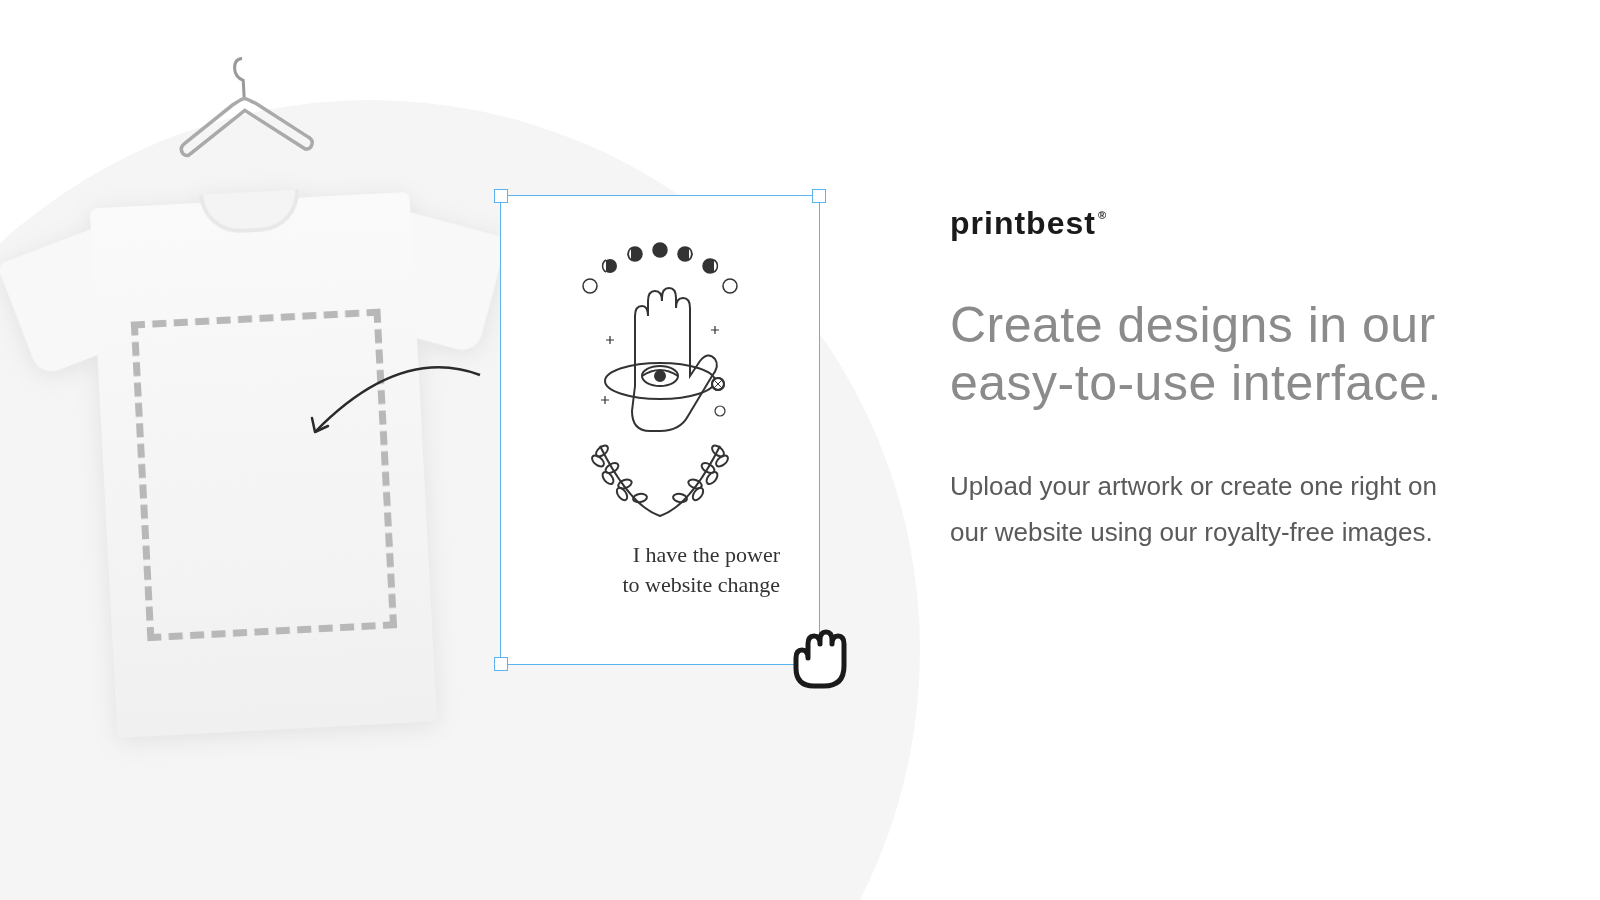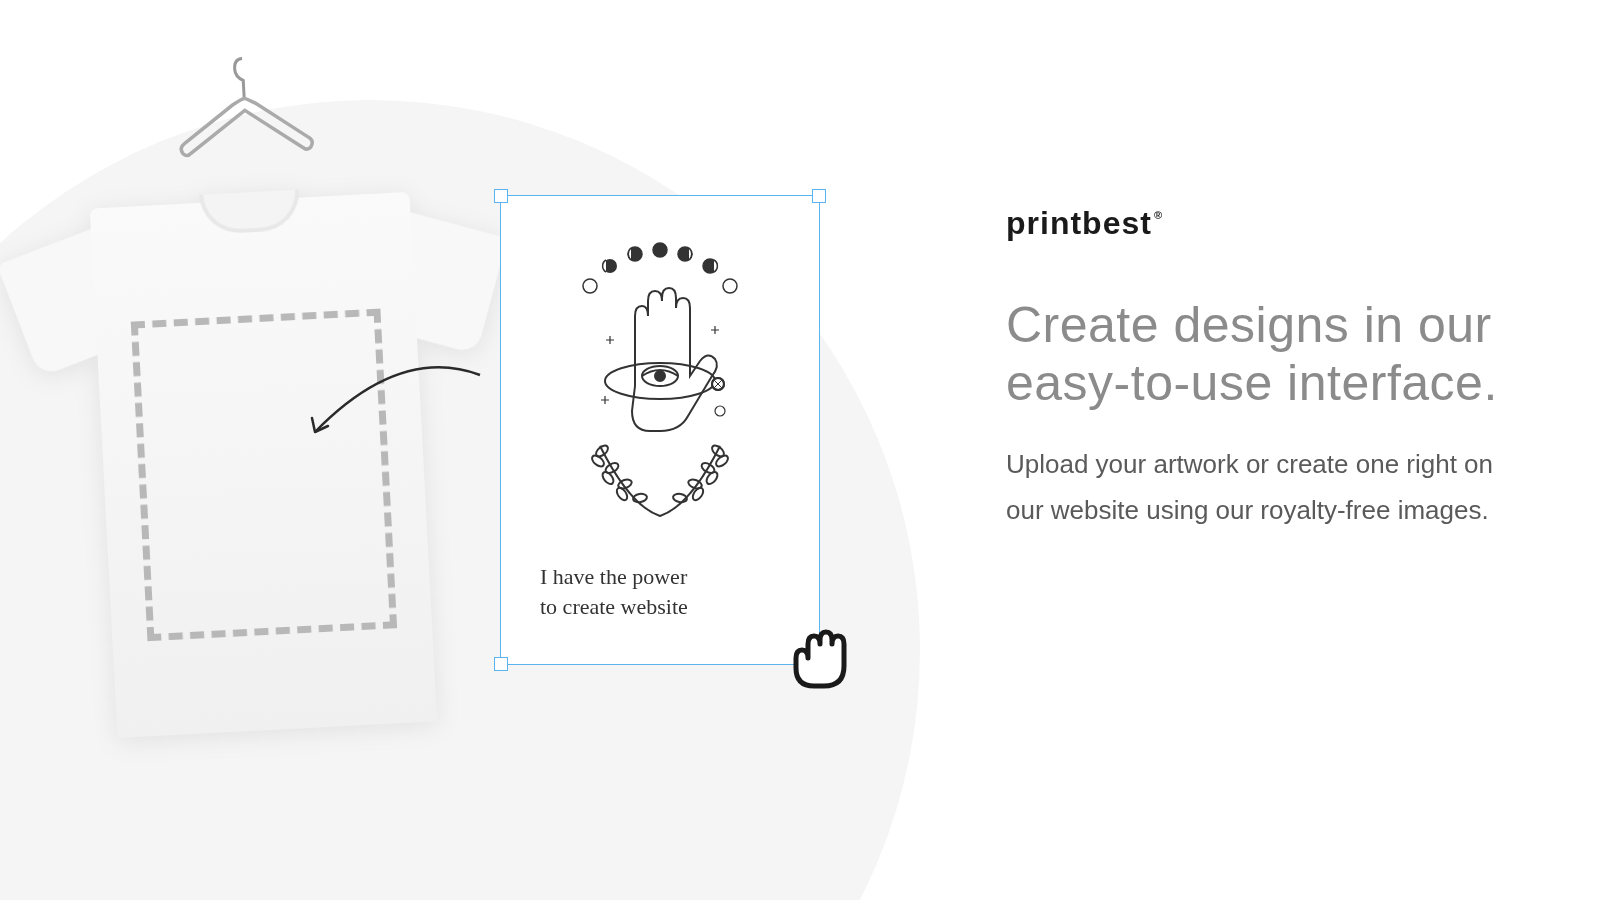--- a/index.html
+++ b/index.html
@@ -121,36 +121,35 @@
     .handle.bl { bottom: -7px; left: -7px; }
     .handle.br { bottom: -7px; right: -7px; }
     .artwork {
       position: absolute;
       left: 50%;
       top: 40px;
       transform: translateX(-50%);
       width: 240px;
     }
     .artwork-text {
-      text-align: left;
+      text-align: right;
       font-size: 22px;
       color: #333;
       line-height: 1.35;
-      margin-top: 22px;
       font-family: Georgia, serif;
     }
     .grab-cursor {
       position: absolute;
       left: 778px;
       top: 620px;
       z-index: 10;
     }
     .right-content {
       position: absolute;
-      left: 1006px;
+      left: 950px;
       top: 205px;
       width: 530px;
     }
     .logo {
       font-size: 32px;
       font-weight: 600;
       letter-spacing: 1px;
       color: #1a1a1a;
       margin-bottom: 55px;
       position: relative;
@@ -161,21 +160,21 @@
       vertical-align: top;
       position: relative;
       top: 4px;
       left: 2px;
     }
     .headline {
       font-size: 50px;
       font-weight: 400;
       color: #8b8b8b;
       line-height: 1.15;
-      margin-bottom: 30px;
+      margin-bottom: 52px;
       letter-spacing: 0.5px;
     }
     .description {
       font-size: 26px;
       color: #5a5a5a;
       line-height: 1.75;
       font-weight: 400;
     }
   </style>
 </head>
@@ -260,21 +259,21 @@
         <ellipse cx="168" cy="232" rx="7" ry="4" transform="rotate(30 168 232)"></ellipse>
         <ellipse cx="155" cy="248" rx="7" ry="4" transform="rotate(20 155 248)"></ellipse>
         <ellipse cx="140" cy="262" rx="7" ry="4" transform="rotate(10 140 262)"></ellipse>
         <ellipse cx="182" cy="225" rx="7" ry="4" transform="rotate(-40 182 225)"></ellipse>
         <ellipse cx="172" cy="242" rx="7" ry="4" transform="rotate(-50 172 242)"></ellipse>
         <ellipse cx="158" cy="258" rx="7" ry="4" transform="rotate(-55 158 258)"></ellipse>
       </g>
     </svg>
     <div class="artwork-text">
       <div>I have the power</div>
-      <div>to create website</div>
+      <div>to website change</div>
     </div>
   </div>
 </div>
 
 <svg class="grab-cursor" width="90" height="80" viewBox="0 0 90 80">
   <path d="M18 38 Q18 30 24 30 Q30 30 30 38 L30 24 Q30 16 36 16 Q42 16 42 24 L42 20 Q42 12 48 12 Q54 12 54 20 L54 24 Q54 16 60 16 Q66 16 66 24 L66 46 Q66 66 46 66 L36 66 Q18 66 18 48 Z" fill="#ffffff" stroke="#1a1a1a" stroke-width="5" stroke-linejoin="round"></path>
 </svg>
 
 <div class="right-content">
   <div class="logo">

